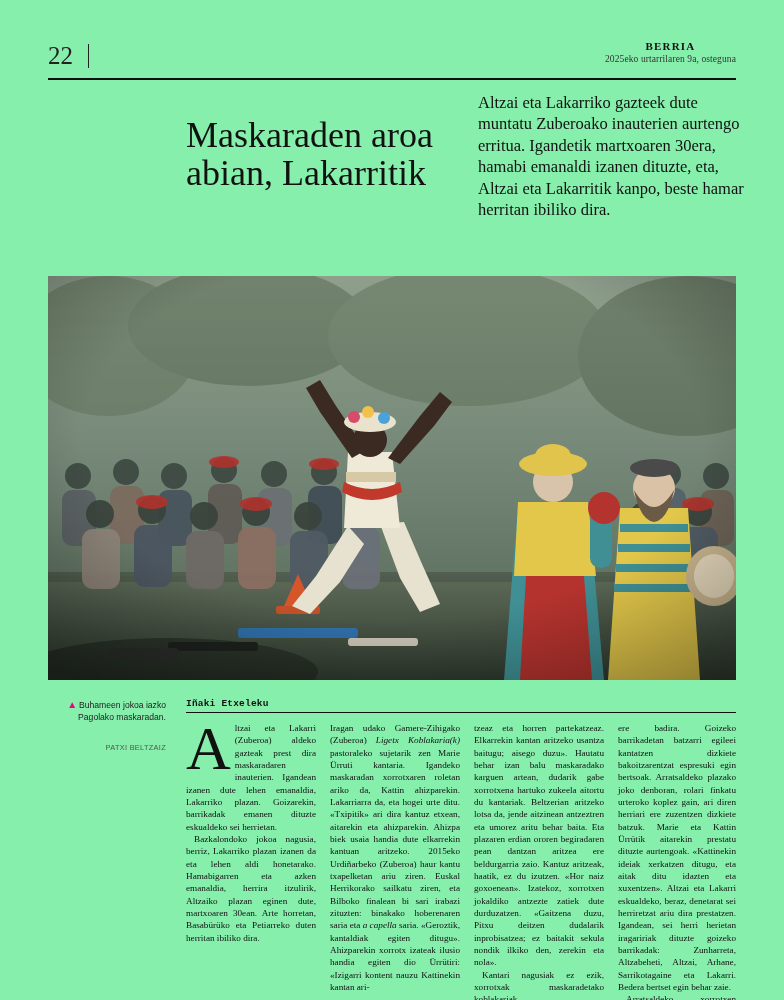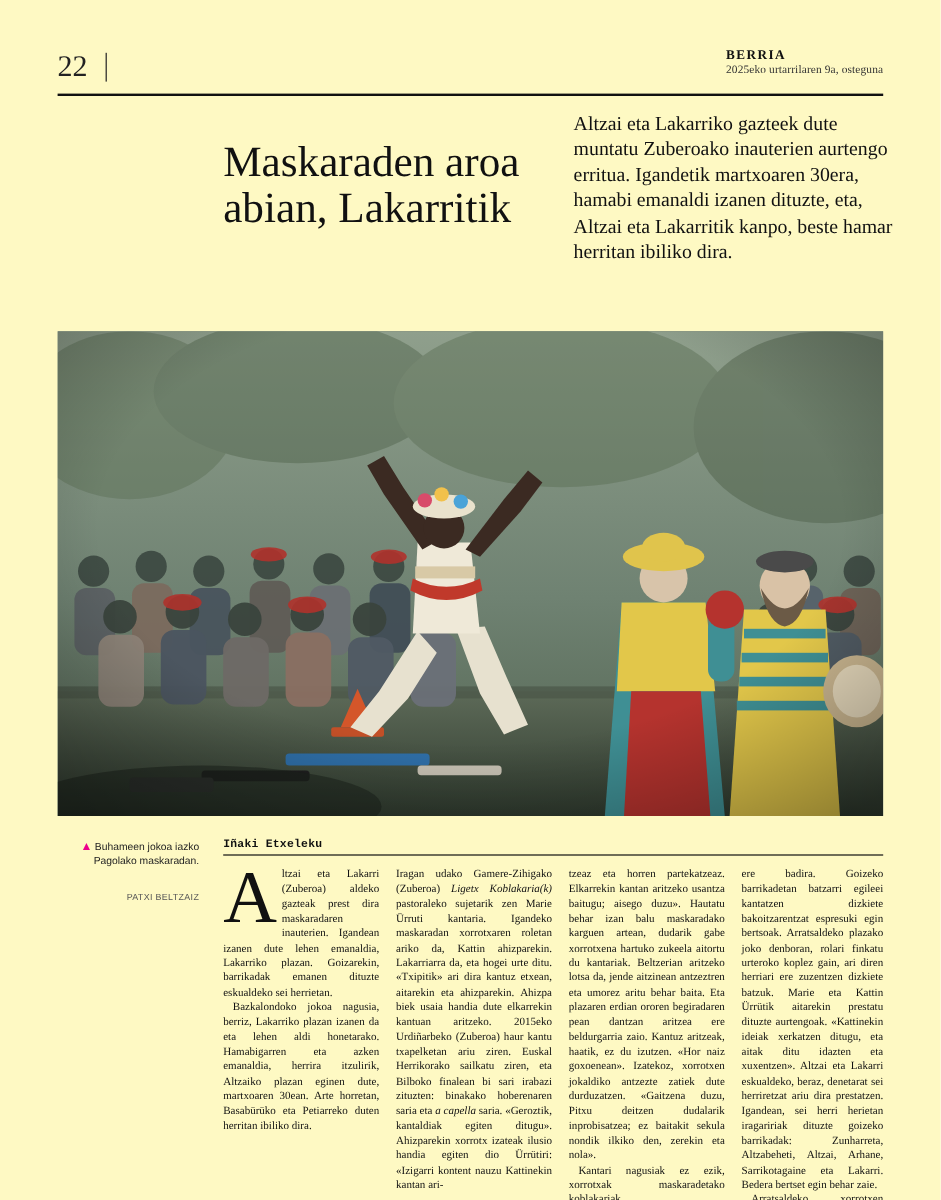--- a/index.html
+++ b/index.html
@@ -4,21 +4,21 @@
 <style>
   html, body {
     margin: 0;
     padding: 0;
     background: #ffffff;
   }
   .page {
     position: relative;
     width: 784px;
     height: 1000px;
-    background: #fef9c3;
+    background: #86efac;
     font-family: "Liberation Serif", serif;
     color: #111111;
     overflow: hidden;
   }
 
   
   .masthead {
     position: absolute;
     left: 48px;
     top: 42px;
@@ -39,21 +39,21 @@
     left: 40px;
     top: 2px;
     width: 1px;
     height: 24px;
     background: #222;
   }
   .masthead-right {
     position: absolute;
     right: 0;
     top: -2px;
-    text-align: left;
+    text-align: center;
   }
   .brand {
     font-family: "Liberation Serif", serif;
     font-weight: bold;
     font-size: 11px;
     letter-spacing: 1.2px;
     color: #111;
   }
   .dateline {
     font-family: "Liberation Serif", serif;

